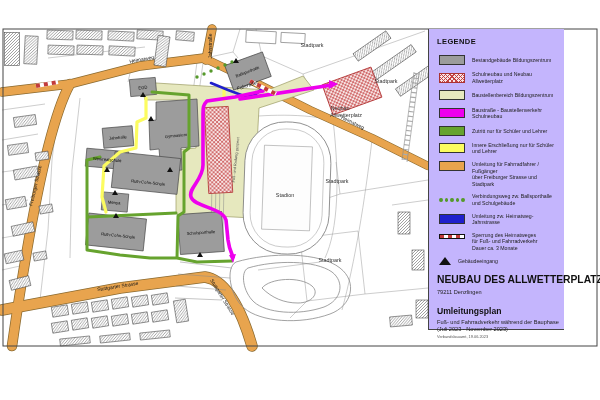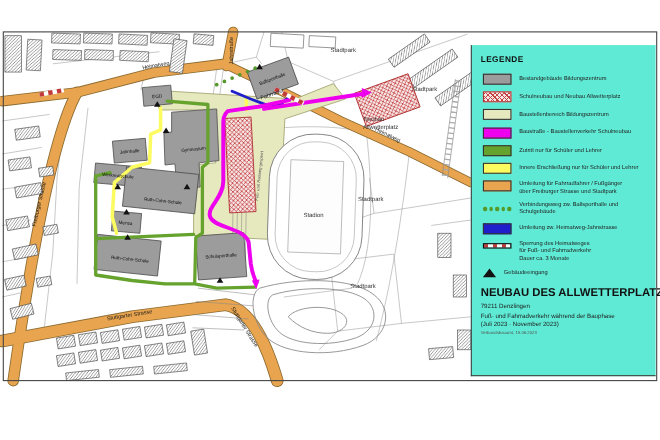--- a/index.html
+++ b/index.html
@@ -1,20 +1,20 @@
 <!DOCTYPE html>
 <html><head>
 <meta charset="utf-8">
 <style>
   html,body{margin:0;padding:0;background:#fff;}
   .sheet{position:relative;width:600px;height:400px;background:#fff;overflow:hidden;
          font-family:"Liberation Sans",sans-serif;}
   .sheet svg{position:absolute;left:0;top:0;}
   
-  .legend{position:absolute;left:428px;top:41px;width:168px;height:301px;background:#5eead4;
+  .legend{position:absolute;left:428px;top:29px;width:136px;height:301px;background:#c4b5fd;
           border-left:1px solid #444;border-bottom:1px solid #444;box-sizing:border-box;
           padding:8px 4px 0 8px;}
   .legend-title{font-size:7.5px;font-weight:bold;letter-spacing:.4px;color:#111;margin:0 0 9px 0;}
   .legend-row{display:flex;align-items:center;gap:7px;margin:0 0 6.2px 2px;}
   .legend-row.multi{align-items:flex-start;}
   .sw{width:26px;height:10px;border:0.8px solid #333;flex:0 0 auto;box-sizing:border-box;}
   .sw.crosshatch{background-color:#f7e6e6;border-color:#a33;
      background-image:repeating-linear-gradient(45deg,rgba(194,59,59,.95) 0 .8px,transparent .8px 3px),
                       repeating-linear-gradient(-45deg,rgba(194,59,59,.95) 0 .8px,transparent .8px 3px);}
   .sw.dots{border:none;display:flex;gap:2px;align-items:center;height:10px;}
@@ -318,19 +318,20 @@
 Dauer ca. 3 Monate</span>
         </div>
         <div class="legend-row">
           <span class="sw triangle"></span>
           <span class="legend-label">Gebäudeeingang</span>
         </div>
       </div>
   <div class="titleblock">
     <div class="tb-line1">NEUBAU DES ALLWETTERPLATZES</div>
     <div class="tb-address">79211 Denzlingen</div>
+    <div class="tb-subtitle">Umleitungsplan</div>
     <div class="tb-desc">Fuß- und Fahrradverkehr während der Bauphase</div>
     <div class="tb-period">(Juli 2023 - November 2023)</div>
     <div class="tb-issuer">Verbandsbauamt, 19.06.2023</div>
   </div>
 </div>
 
 </div>
 
 </body></html>

